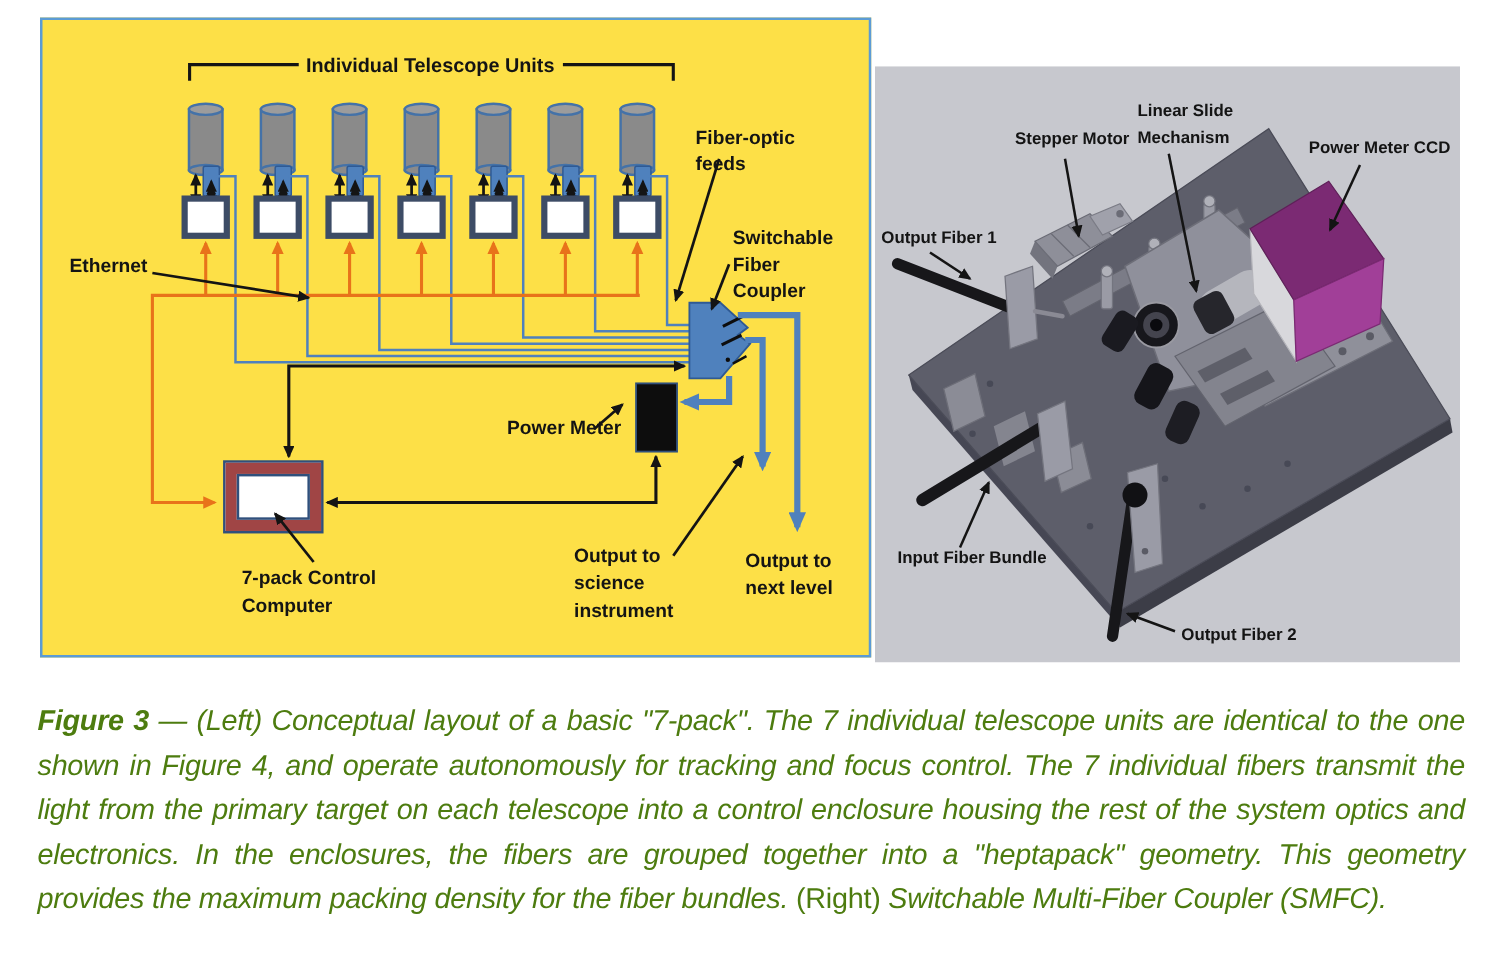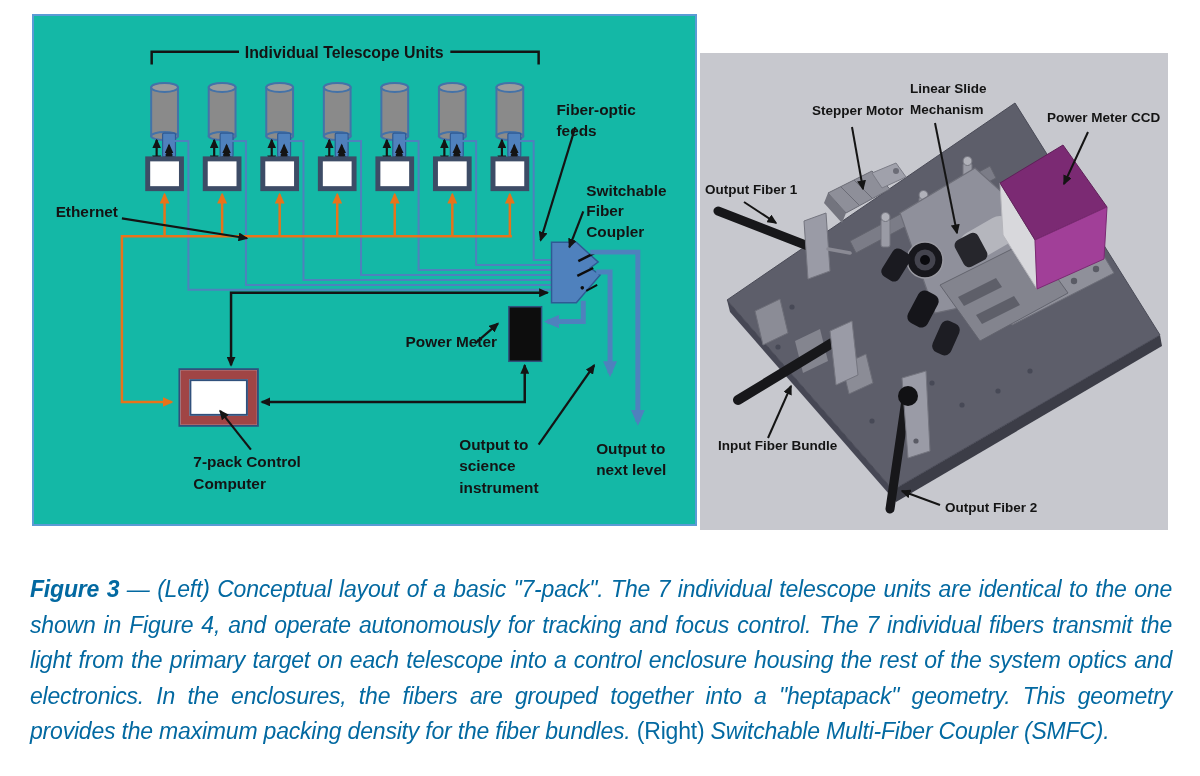--- a/index.html
+++ b/index.html
@@ -1,25 +1,25 @@
 <!DOCTYPE html>
 <html><head>
 <meta charset="utf-8">
 <style>
   html,body{margin:0;padding:0;background:#ffffff;}
   #page{position:relative;width:1200px;height:776px;background:#ffffff;overflow:hidden;
         font-family:"Liberation Sans",sans-serif;}
   #left-panel{position:absolute;left:32px;top:14px;width:665px;height:512px;
-        box-sizing:border-box;border:2px solid #5b9bd5;background:#14b8a6;}
+        box-sizing:border-box;border:2px solid #5b9bd5;background:#fde047;}
   #left-panel svg{display:block;width:100%;height:100%;}
   #right-panel{position:absolute;left:700px;top:53px;width:468px;height:477px;}
   #right-panel svg{display:block;width:100%;height:100%;}
   .diag text{font-family:"Liberation Sans",sans-serif;font-weight:bold;fill:#141414;}
-  #caption{position:absolute;left:30px;top:549px;width:1142px;
-        font-size:23px;line-height:35.5px;color:#0369a1;text-align:justify;
+  #caption{position:absolute;left:30px;top:536px;width:1142px;
+        font-size:23px;line-height:35.5px;color:#4d7c0f;text-align:justify;
         font-style:italic;letter-spacing:-0.2px;}
   .cap-figlabel{font-weight:bold;font-style:italic;}
   .cap-upright{font-style:normal;}
 </style>
 </head>
 <body>
 
 <div id="page">
 
   <div id="left-panel">

